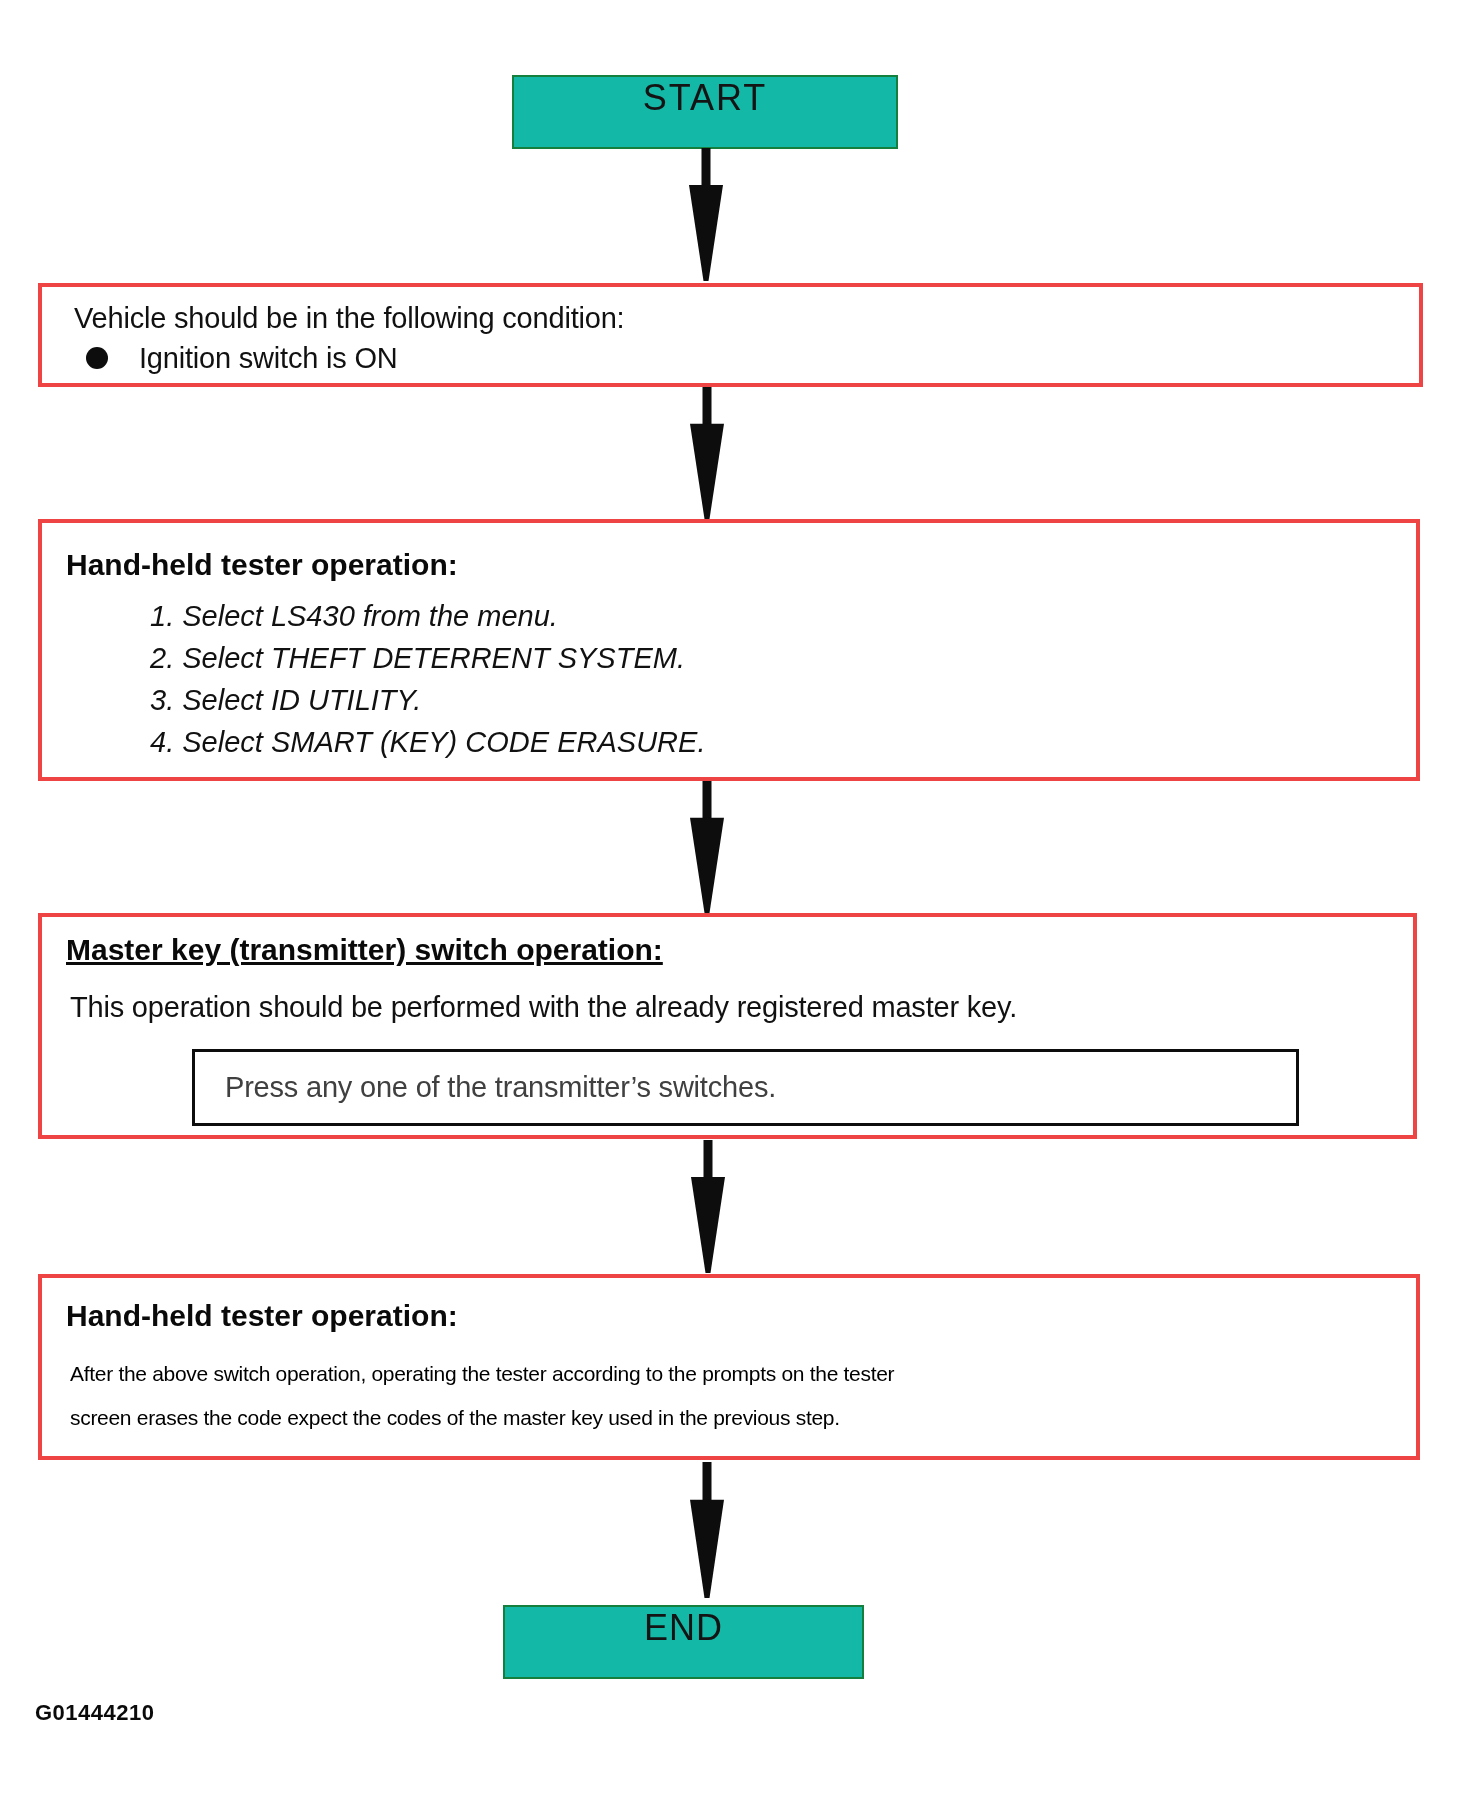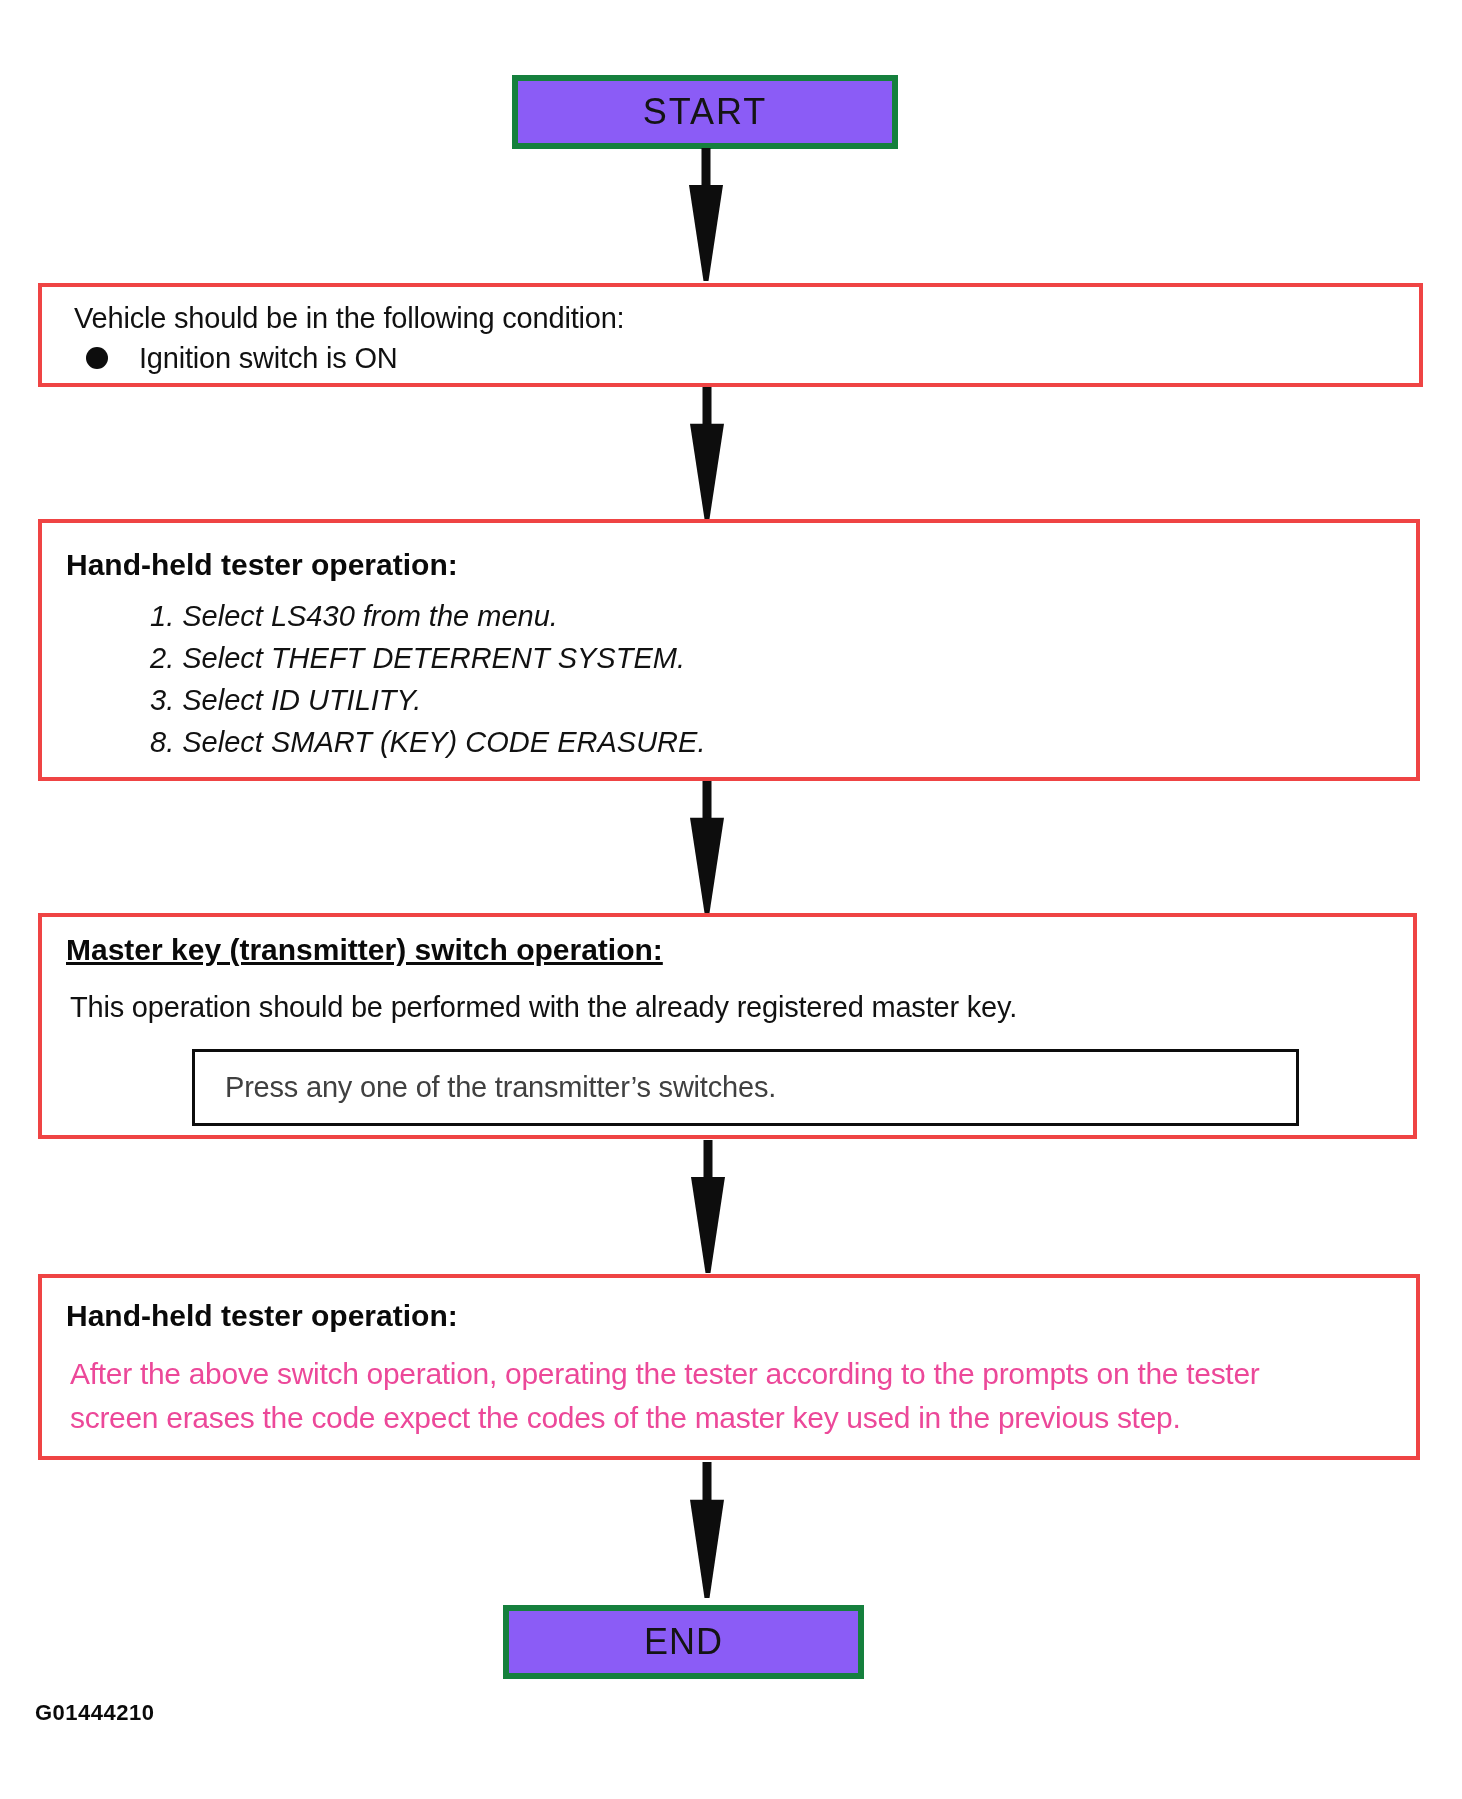--- a/index.html
+++ b/index.html
@@ -13,25 +13,25 @@
     overflow:hidden;
   }
   .box{
     position:absolute;
     background:#ffffff;
     border:4px solid #ef4444;
     box-sizing:border-box;
   }
   .terminal{
     position:absolute;
-    background:#8b5cf6;
-    border:6px solid #15803d;
+    background:#14b8a6;
+    border:2px solid #15803d;
     box-sizing:border-box;
     display:flex;
-    align-items:center;
+    align-items:flex-start;
     justify-content:center;
     font-size:36px;
     letter-spacing:2px;
     color:#141414;
   }
   .arrow{
     position:absolute;
     width:34px;
   }
   .arrow svg{display:block;width:100%;height:100%;}
@@ -82,23 +82,23 @@
     position:absolute;
     left:35px;
     top:1700px;
     font-size:22px;
     font-weight:bold;
     letter-spacing:0.5px;
     color:#0a0a0a;
   }
   .wrap2line{
     position:absolute;
-    font-size:30px;
+    font-size:21px;
     line-height:44px;
-    color:#ec4899;
+    color:#000000;
     letter-spacing:-0.3px;
     white-space:nowrap;
   }
 </style>
 </head>
 <body>
 
 <div class="page">
 
   <div class="terminal" style="left:512px;top:75px;width:386px;height:74px;">
@@ -124,21 +124,21 @@
       <polygon points="0,37 34,37 19.5,133 14.5,133" fill="#0d0d0d"></polygon>
     </svg>
   </div>
 
   <div class="box" style="left:38px;top:519px;width:1382px;height:262px;">
     <div class="title" style="left:24px;top:24px;">Hand-held tester operation:</div>
     <div class="steps" style="left:108px;top:72px;">
       <div>1. Select LS430 from the menu.</div>
       <div>2. Select THEFT DETERRENT SYSTEM.</div>
       <div>3. Select ID UTILITY.</div>
-      <div>8. Select SMART (KEY) CODE ERASURE.</div>
+      <div>4. Select SMART (KEY) CODE ERASURE.</div>
     </div>
   </div>
 
   <div class="arrow" style="left:690px;top:781px;height:132px;">
     <svg viewBox="0 0 34 133" preserveAspectRatio="none">
       <rect x="12.5" y="0" width="9" height="42" fill="#0d0d0d"></rect>
       <polygon points="0,37 34,37 19.5,133 14.5,133" fill="#0d0d0d"></polygon>
     </svg>
   </div>
 

